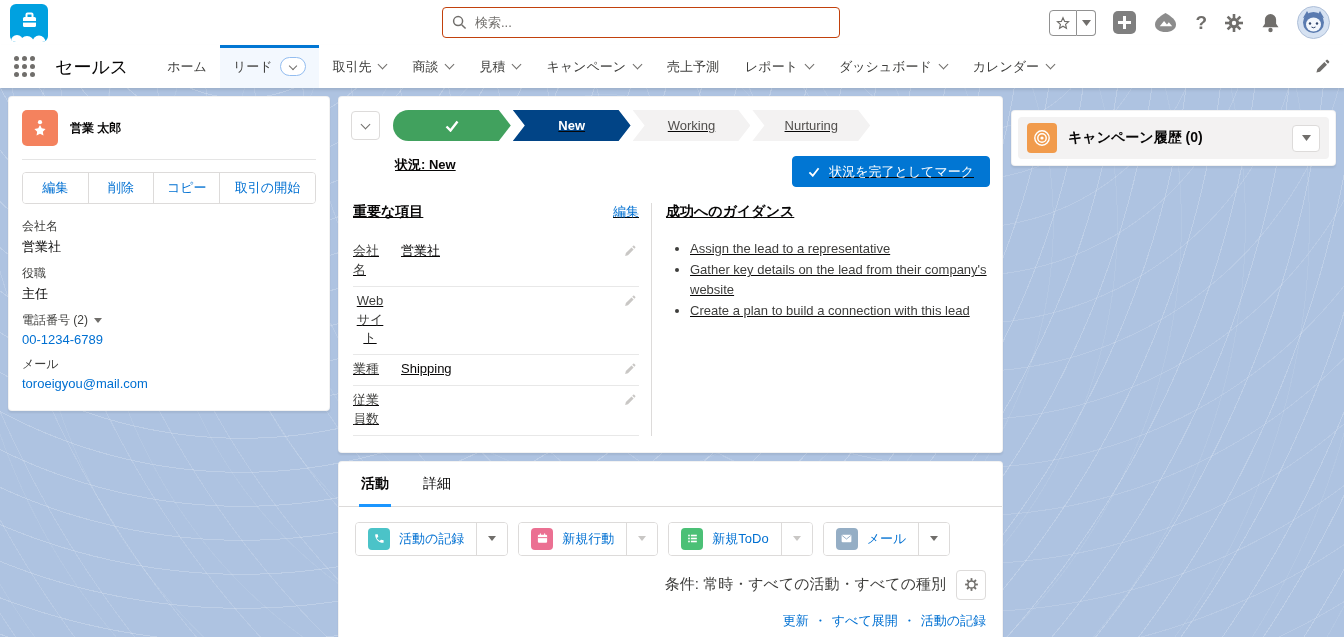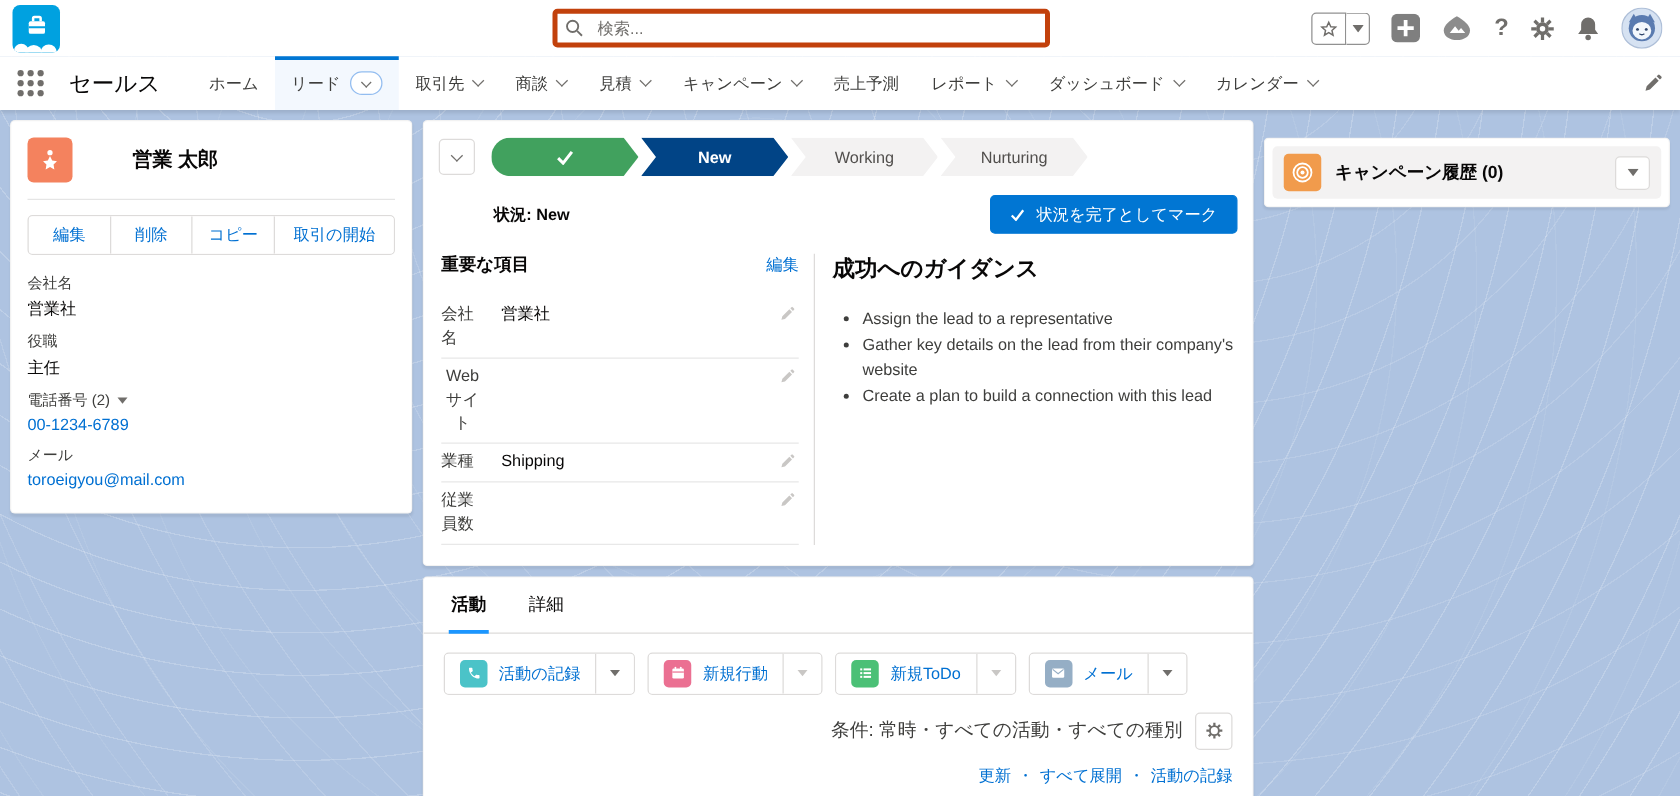--- a/index.html
+++ b/index.html
@@ -12,21 +12,21 @@
     repeating-radial-gradient(circle at 72% -2%, rgba(255,255,255,.14) 0 1px, transparent 1px 48px),
     repeating-radial-gradient(circle at 45% 35%, rgba(255,255,255,.08) 0 1px, transparent 1px 64px);
   color:#080707;
 }
 svg { display:block; }
 
 
 .header { height:45px; background:#fff; display:flex; align-items:center; padding:0 10px; position:relative; }
 .logo { width:38px; height:38px; border-radius:6px; background:#00a1e0; overflow:hidden; position:relative; flex-shrink:0; }
 .search-wrap { position:absolute; left:442px; top:7px; width:398px; }
-.search-input { width:100%; height:31px; border:4px solid #c2410c; border-radius:4px; padding:0 10px 0 32px; font-size:13px; color:#080707; outline:none; background:#fff; }
+.search-input { width:100%; height:31px; border:1px solid #c2410c; border-radius:4px; padding:0 10px 0 32px; font-size:13px; color:#080707; outline:none; background:#fff; }
 .search-input::placeholder { color:#706e6b; }
 .search-icon { position:absolute; left:10px; top:8px; }
 .header-actions { margin-left:auto; display:flex; align-items:center; gap:17px; padding-right:4px; }
 .fav-group { display:flex; }
 .fav-btn { width:28px; height:26px; background:#fff; border:1px solid #919191; border-radius:4px 0 0 4px; display:flex; align-items:center; justify-content:center; cursor:pointer; }
 .fav-caret { width:19px; height:26px; background:#fff; border:1px solid #919191; border-left:none; border-radius:0 4px 4px 0; display:flex; align-items:center; justify-content:center; cursor:pointer; }
 .hicon { background:none; border:none; cursor:pointer; display:flex; align-items:center; }
 .q-glyph { font-size:19px; font-weight:bold; color:#706e6b; line-height:1; }
 .avatar { width:33px; height:33px; border-radius:50%; cursor:pointer; }
 
@@ -48,60 +48,60 @@
 .main { display:flex; gap:8px; padding:8px; align-items:flex-start; }
 .col-left { width:322px; flex-shrink:0; }
 .col-center { width:665px; flex-shrink:0; display:flex; flex-direction:column; gap:8px; }
 .col-right { flex:1; padding-top:14px; }
 .card { background:#fff; border-radius:4px; border:1px solid rgba(0,0,0,.05); box-shadow:0 2px 2px rgba(0,0,0,.07); }
 
 
 .lead-card { padding:13px 13px 10px; }
 .lead-head { display:flex; align-items:center; gap:12px; }
 .lead-icon { width:36px; height:36px; border-radius:5px; background:#f4825e; display:flex; align-items:center; justify-content:center; flex-shrink:0; }
-.lead-title { font-size:16px; font-weight:bold;margin-left:36px; }
+.lead-title { font-size:12px; font-weight:bold; }
 .lead-divider { height:1px; background:#e5e5e5; margin:13px 0 12px; }
 .btn-group { display:flex; border:1px solid #dddbda; border-radius:4px; overflow:hidden; margin-bottom:14px; }
 .btn-group button { flex:1; background:#fff; border:none; border-left:1px solid #dddbda; color:#0070d2; font-size:13px; padding:6px 2px; cursor:pointer; white-space:nowrap; font-family:inherit; }
 .btn-group button:first-child { border-left:none; }
 .btn-group button.wide { flex:1.5; }
 .lead-field { margin-bottom:9px; }
 .lead-field .lbl { font-size:12px; color:#3e3e3c; display:flex; align-items:center; gap:6px; margin-bottom:3px; }
 .lead-field .val { font-size:13px; color:#080707; }
 .lead-field .val.link { color:#0070d2; cursor:pointer; }
 .tri { width:0; height:0; border-left:4px solid transparent; border-right:4px solid transparent; border-top:5px solid #706e6b; }
 
 
-.path-card { padding:13px 12px 16px; }
+.path-card { padding:13px 12px 16px;text-decoration:underline; }
 .path-row { display:flex; align-items:center; gap:13px; }
 .collapse-btn { width:29px; height:29px; border:1px solid #dddbda; border-radius:4px; background:#fff; display:flex; align-items:center; justify-content:center; cursor:pointer; flex-shrink:0; }
 .path { flex:1; display:flex; height:31px; }
 .stage { flex:1; margin-right:2px; display:flex; align-items:center; justify-content:center; font-size:13px; cursor:pointer; }
 .stage.s-complete { background:#41a15e; color:#fff; border-radius:16px 0 0 16px;
   clip-path:polygon(0 0, calc(100% - 12px) 0, 100% 50%, calc(100% - 12px) 100%, 0 100%); }
 .stage.s-current { background:#014486; color:#fff; font-weight:bold;
   clip-path:polygon(0 0, calc(100% - 12px) 0, 100% 50%, calc(100% - 12px) 100%, 0 100%, 12px 50%); }
 .stage.s-incomplete { background:#f3f2f2; color:#514f4d;
   clip-path:polygon(0 0, calc(100% - 12px) 0, 100% 50%, calc(100% - 12px) 100%, 0 100%, 12px 50%); }
 .stage.s-last { border-radius:0 16px 16px 0;
   clip-path:polygon(0 0, 100% 0, 100% 100%, 0 100%, 12px 50%); margin-right:0;margin-top:32px; }
-.status-row { display:flex; align-items:center; margin:15px 0 2px; }
+.status-row { display:flex; align-items:flex-start; margin:15px 0 2px; }
 .status-text { font-size:13px; font-weight:bold; margin-left:44px; }
 .mark-btn { margin-left:auto; background:#0176d3; border:1px solid #0176d3; color:#fff; height:31px; border-radius:4px; padding:0 15px; font-size:13px; display:flex; align-items:center; gap:9px; cursor:pointer; font-family:inherit; }
 .path-body { display:flex; margin-top:16px; }
 .kf-col { width:301px; flex-shrink:0; border-right:1px solid #dddbda; padding:0 12px 0 2px; }
 .kf-head { display:flex; justify-content:space-between; align-items:center; margin-bottom:16px; }
 .kf-title { font-size:14px; font-weight:bold; }
 .kf-edit { font-size:13px; color:#0070d2; cursor:pointer; }
 .kf-row { display:flex; align-items:flex-start; border-bottom:1px solid #e8e8e8; padding:5px 0 6px; position:relative; }
 .kf-lbl { width:34px; flex-shrink:0; font-size:13px; color:#3e3e3c; line-height:1.45; }
 .kf-val { flex:1; font-size:13px; color:#080707; padding:0 20px 0 14px; line-height:1.45; min-height:19px; }
 .kf-pencil { position:absolute; right:3px; top:8px; cursor:pointer; }
 .guide-col { flex:1; padding-left:14px; }
-.g-title { font-size:18px; font-weight:bold; margin-bottom:18px; }
+.g-title { font-size:14px; font-weight:bold; margin-bottom:18px; }
 .g-heading { font-size:13px; font-weight:bold; line-height:1.65; max-width:300px; margin-bottom:3px; }
 .g-bullets { margin:0 0 0 24px; max-width:300px; }
 .g-bullets li { font-size:13px; color:#3e3e3c; line-height:1.55; margin-bottom:1px; }
 
 
 .activity-card { min-height:240px; padding-bottom:20px; }
 .tabs { display:flex; gap:30px; padding:0 20px; border-bottom:1px solid #dddbda; height:45px; align-items:flex-end; }
 .tab { font-size:14px; padding:0 2px 13px; cursor:pointer; position:relative; color:#080707; }
 .tab.active { font-weight:bold; }
 .tab.active::after { content:""; position:absolute; left:0; right:0; bottom:-1px; height:3px; background:#1b96ff; }

